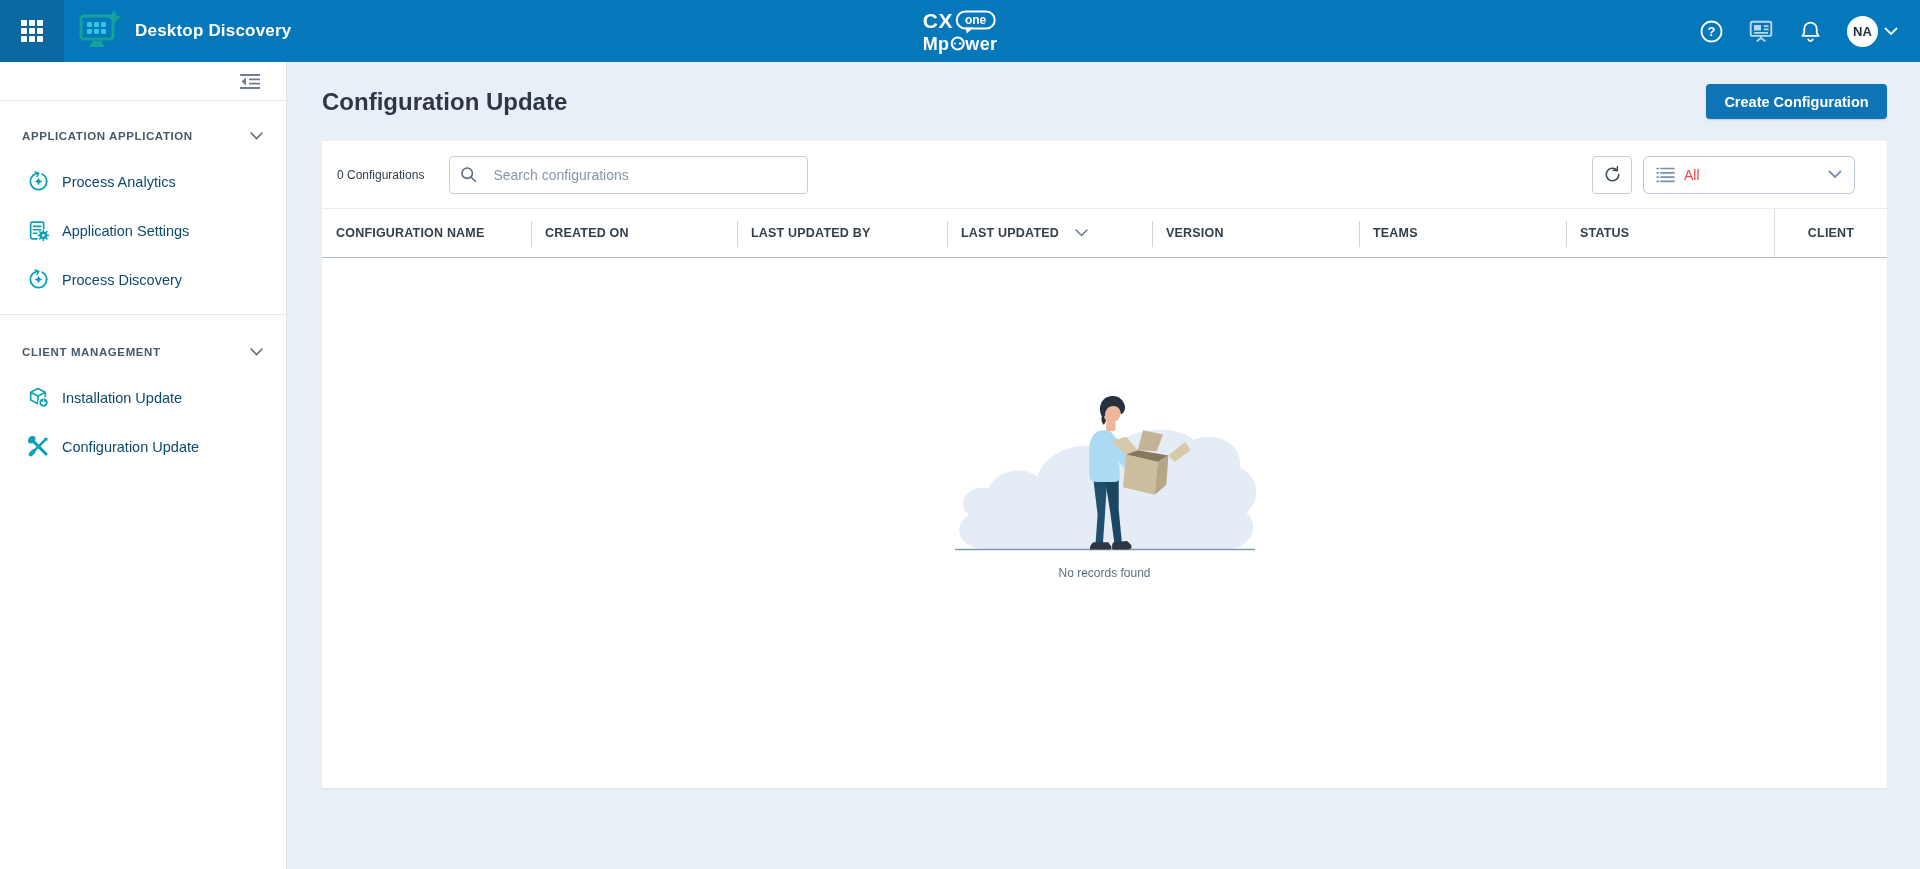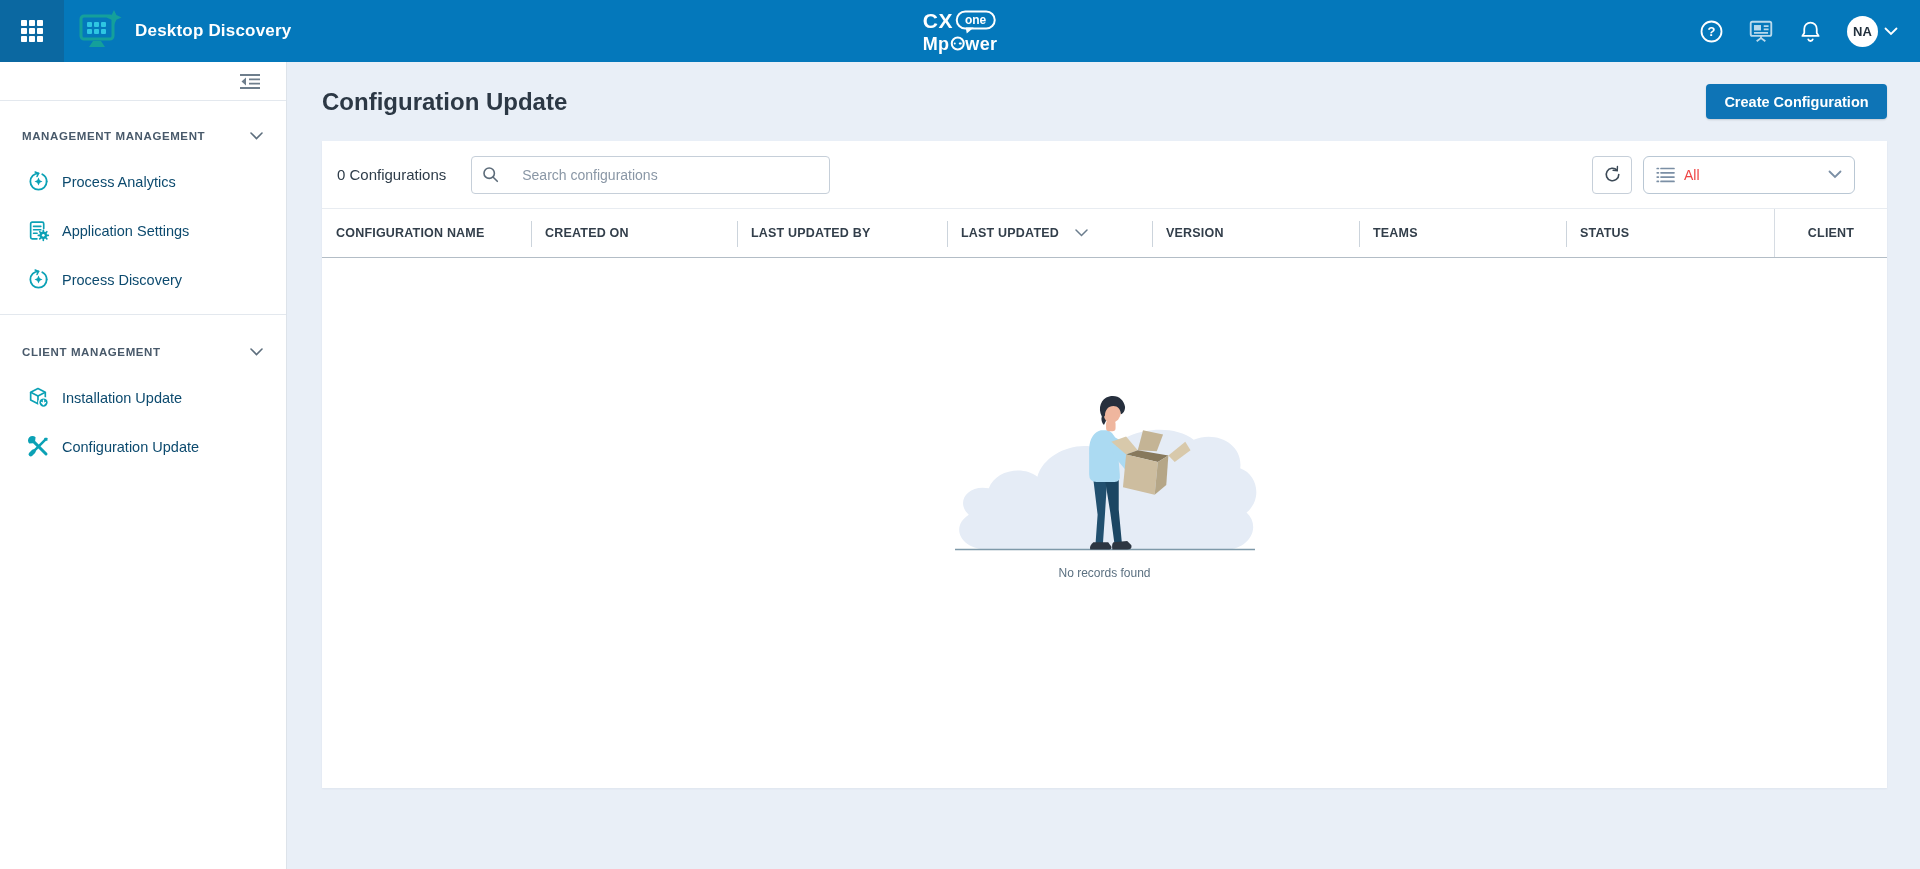--- a/index.html
+++ b/index.html
@@ -40,22 +40,22 @@
 
   
   .main { position:absolute; left:287px; top:62px; right:0; bottom:0; background:#e9eff7; }
   .page-head { position:absolute; left:35px; right:33px; top:22px; display:flex; align-items:center; justify-content:space-between; }
   .page-title { font-size:24px; font-weight:bold; color:#2c3845; }
   .create-btn { width:181px; height:35px; background:#0e74b6; color:#fff; border:none; border-radius:4px; font-family:"Liberation Sans",sans-serif; font-size:14.5px; font-weight:bold; cursor:pointer; box-shadow:0 1px 2px rgba(0,0,0,.15); }
 
   .card { position:absolute; left:35px; right:33px; top:79px; bottom:81px; background:#fff; box-shadow:0 1px 2px rgba(20,40,70,.05); display:flex; flex-direction:column; }
 
   .toolbar { height:67px; display:flex; align-items:center; padding:0 32px 0 15px; flex:0 0 auto; }
-  .count-label { font-size:15px; color:#2e3c49; }
-  .search-box { margin-left:25px; width:359px; height:38px; border:1px solid #c6cfd9; border-radius:4px; display:flex; align-items:center; padding:0 10px; gap:23px; background:#fff; }
+  .count-label { font-size:12px; color:#2e3c49; }
+  .search-box { margin-left:25px; width:359px; height:38px; border:1px solid #c6cfd9; border-radius:4px; display:flex; align-items:center; padding:0 10px; gap:16px; background:#fff; }
   .search-box input { border:none; outline:none; flex:1; font-family:"Liberation Sans",sans-serif; font-size:14px; color:#33424f; background:transparent; }
   .search-box input::placeholder { color:#8a97a6; }
   .toolbar .spacer { flex:1; }
   .refresh-btn { width:40px; height:38px; border:1px solid #c6cfd9; border-radius:4px; background:#fff; display:flex; align-items:center; justify-content:center; cursor:pointer; }
   .filter-dd { margin-left:11px; width:212px; height:38px; border:1px solid #b9c7d4; border-radius:6px; background:#fff; display:flex; align-items:center; padding:0 12px; gap:9px; cursor:pointer; }
   .filter-dd .value { font-size:14px; color:#ef4444; flex:1; }
 
   .thead { flex:0 0 auto; height:50px; border-top:1px solid #e8ecf1; border-bottom:1px solid #b3bdc6; display:grid; grid-template-columns:209px 206px 210px 205px 207px 207px 208px 1fr; align-items:stretch; }
   .th { display:flex; align-items:center; padding-left:14px; font-size:12.5px; font-weight:bold; color:#323e4a; letter-spacing:.2px; position:relative; gap:16px; }
   .th.sep::before { content:""; position:absolute; left:0; top:12px; height:26px; width:1px; background:#ccd4dc; }
@@ -163,21 +163,21 @@
         <path d="M21 2 H1 M21 6.3 H10 M21 10.6 H10 M21 15 H1"></path>
         <path d="M7 4.5 L2.5 8.45 L7 12.4 Z" fill="#6e7e8c" stroke="none"></path>
       </svg>
     </span>
   </div>
 
   <nav class="nav">
 
     <div class="section">
       <div class="section-head">
-        <span class="section-label">MANAGEMENT MANAGEMENT</span>
+        <span class="section-label">APPLICATION APPLICATION</span>
         <span>
           <svg width="13" height="8" viewBox="0 0 13 8" fill="none" stroke="#5d6e7d" stroke-width="1.6" stroke-linecap="round">
               <path d="M1 1 L6.5 6.5 L12 1"></path>
             </svg>
         </span>
       </div>
 
       <div class="side-item">
         <span>
           <svg width="23" height="23" viewBox="0 0 22 22" fill="none" stroke="#0ba1b5" stroke-width="1.7" stroke-linecap="round">

